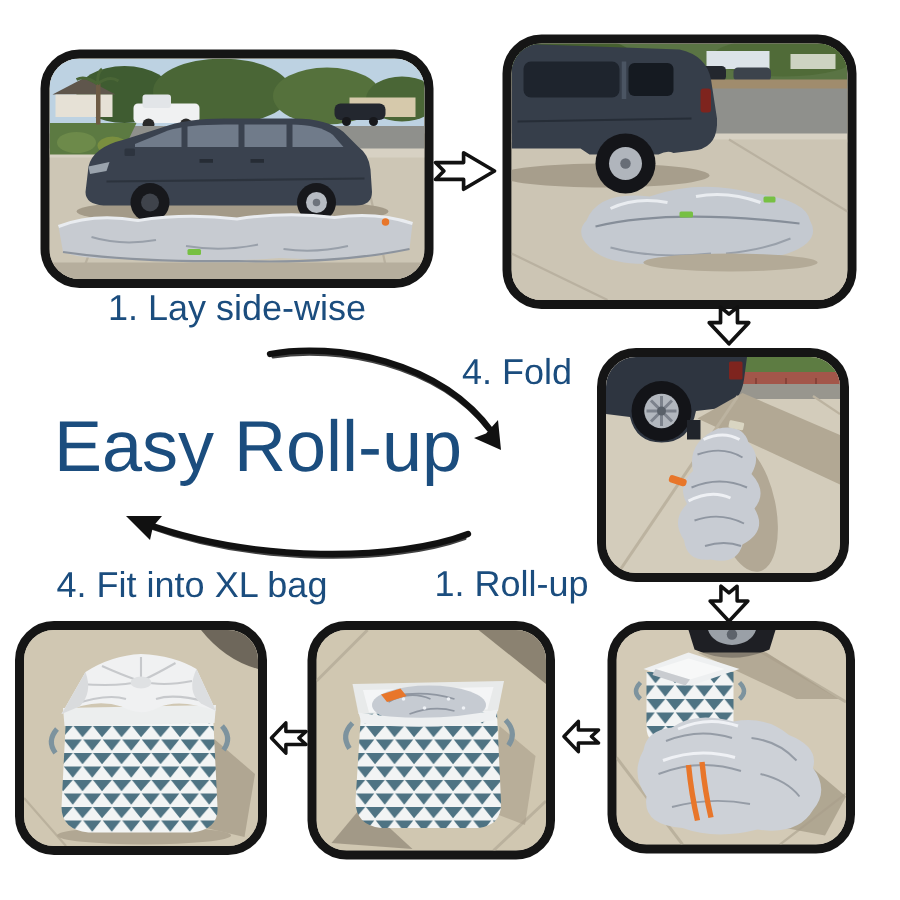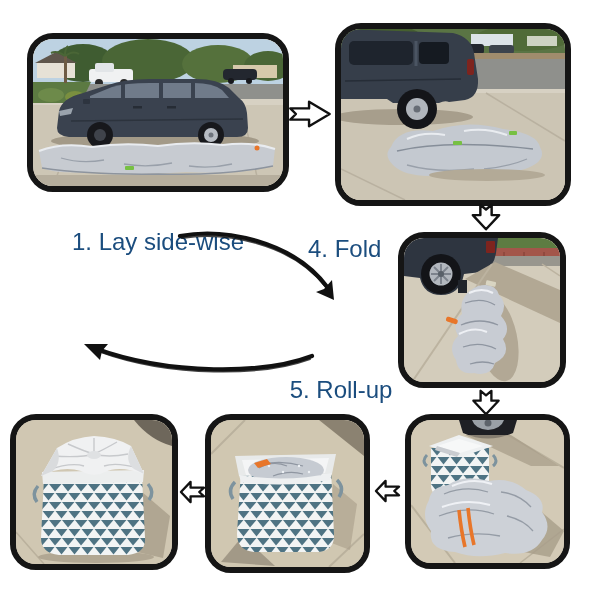--- a/index.html
+++ b/index.html
@@ -75,21 +75,21 @@
         <circle cx="178" cy="96" r="2.5" fill="#6d737c"></circle>
       <path d="M6,112 Q29,103 59,108 Q91,103 125,107 Q158,102 190,106 Q218,102 242,110 L240,127 Q206,136 153,133 Q105,137 58,133 Q24,135 9,129 Z" fill="#c7cbd1"></path>
       <path d="M6,112 Q29,103 59,108 Q91,103 125,107 Q158,102 190,106 Q218,102 242,110" fill="none" stroke="#e9ecf0" stroke-width="2"></path>
       <path d="M28,119 q20,6 43,2 m20,4 q24,4 48,-1 m17,3 q21,3 43,-2" stroke="#99a0aa" stroke-width="1.3" fill="none"></path>
       <path d="M9,129 Q58,136 125,135 Q192,137 240,127" stroke="#8d949e" stroke-width="1.5" fill="none"></path>
       <rect x="92" y="127" width="9" height="4" rx="1" fill="#77c043"></rect>
       <circle cx="224" cy="109" r="2.5" fill="#e8762a"></circle>
     </svg>
   </figure>
 
-  <div class="caption center" style="left:27px;top:193px;width:262px;margin-top:36px;">1. Lay side-wise</div>
+  <div class="caption center" style="left:27px;top:193px;width:262px;">1. Lay side-wise</div>
 
   <div class="arrow" style="left:288px;top:99px;width:44px;height:30px;">
     <svg viewBox="0 0 46 32">
       <path d="M2,10 L22,10 L22,3 L44,16 L22,29 L22,22 L2,22 L8,16 Z" fill="#ffffff" stroke="#111111" stroke-width="2.6" stroke-linejoin="round"></path>
     </svg>
   </div>
 
   <figure class="photo" style="left:335px;top:23px;width:236px;height:183px;margin:0;" aria-label="Car cover folded in half on the driveway behind the minivan">
     <svg viewBox="0 0 224 171" preserveAspectRatio="none">
       <rect width="224" height="171" fill="#ccc5b4"></rect>
@@ -160,39 +160,41 @@
       <line x1="138" y1="26" x2="156" y2="38" stroke="#bcb3a0" stroke-width="1.5"></line>
       <ellipse cx="93" cy="100" rx="20" ry="44" transform="rotate(-12 93 100)" fill="#b2a895"></ellipse>
       <path d="M74,48 Q91,44 95,57 Q104,66 97,78 Q108,90 99,101 Q108,116 91,125 Q87,139 70,135 Q54,137 52,122 Q43,109 54,98 Q47,85 58,76 Q54,57 74,48 Z" fill="#c8ccd3"></path>
       <path d="M61,65 q17,-6 30,2 M57,87 q19,-8 37,0 M59,109 q17,-6 33,2 M66,126 q13,-4 24,0" stroke="#8f96a1" stroke-width="1.3" fill="none"></path>
       <path d="M65,55 q13,-6 24,0 M55,96 q15,-8 28,-2" stroke="#eef0f4" stroke-width="2" fill="none"></path>
       <rect x="42" y="80" width="12" height="5" rx="2" transform="rotate(18 48 82)" fill="#e8762a"></rect>
       <rect x="82" y="43" width="10" height="5" rx="1" transform="rotate(12 87 45)" fill="#d9d5c2"></rect>
     </svg>
   </figure>
 
+  <div class="title" style="left:36px;top:274px;">Easy Roll-up</div>
 
   <div class="sketch" style="left:168px;top:226px;width:180px;height:88px;">
     <svg viewBox="0 0 180 88">
       <path d="M12,10 C55,2 125,14 160,62" fill="none" stroke="#111111" stroke-width="4.2" stroke-linecap="round"></path>
       <path d="M14,12 C57,5 123,17 157,60" fill="none" stroke="#111111" stroke-width="2" stroke-linecap="round" opacity="0.8"></path>
       <polygon points="166,74 164,54 156,63 148,66" fill="#111111"></polygon>
     </svg>
   </div>
 
   <div class="sketch" style="left:70px;top:332px;width:252px;height:48px;">
     <svg viewBox="0 0 252 48">
       <path d="M242,24 C195,42 100,44 24,16" fill="none" stroke="#111111" stroke-width="4.2" stroke-linecap="round"></path>
       <path d="M240,27 C193,44 102,46 28,19" fill="none" stroke="#111111" stroke-width="2" stroke-linecap="round" opacity="0.8"></path>
       <polygon points="14,12 30,28 32,19 38,12" fill="#111111"></polygon>
     </svg>
   </div>
 
-
-  <div class="caption center" style="left:284px;top:377px;width:114px;">5. Roll-up</div>
+  <div class="caption center" style="left:33px;top:378px;width:190px;">4. Fit into XL bag</div>
+
+  <div class="caption center" style="left:284px;top:377px;width:114px;">1. Roll-up</div>
 
   <div class="arrow" style="left:470px;top:389px;width:32px;height:27px;">
     <svg viewBox="0 0 34 30">
       <path d="M11,2 L11,13 L3,13 L17,28 L31,13 L23,13 L23,2 L17,7 Z" fill="#ffffff" stroke="#111111" stroke-width="2.6" stroke-linejoin="round"></path>
     </svg>
   </div>
 
   <figure class="photo" style="left:405px;top:414px;width:165px;height:155px;margin:0;" aria-label="Car cover rolled into a bundle next to the empty XL bag">
     <svg viewBox="0 0 153 143" preserveAspectRatio="none">
       <defs>

